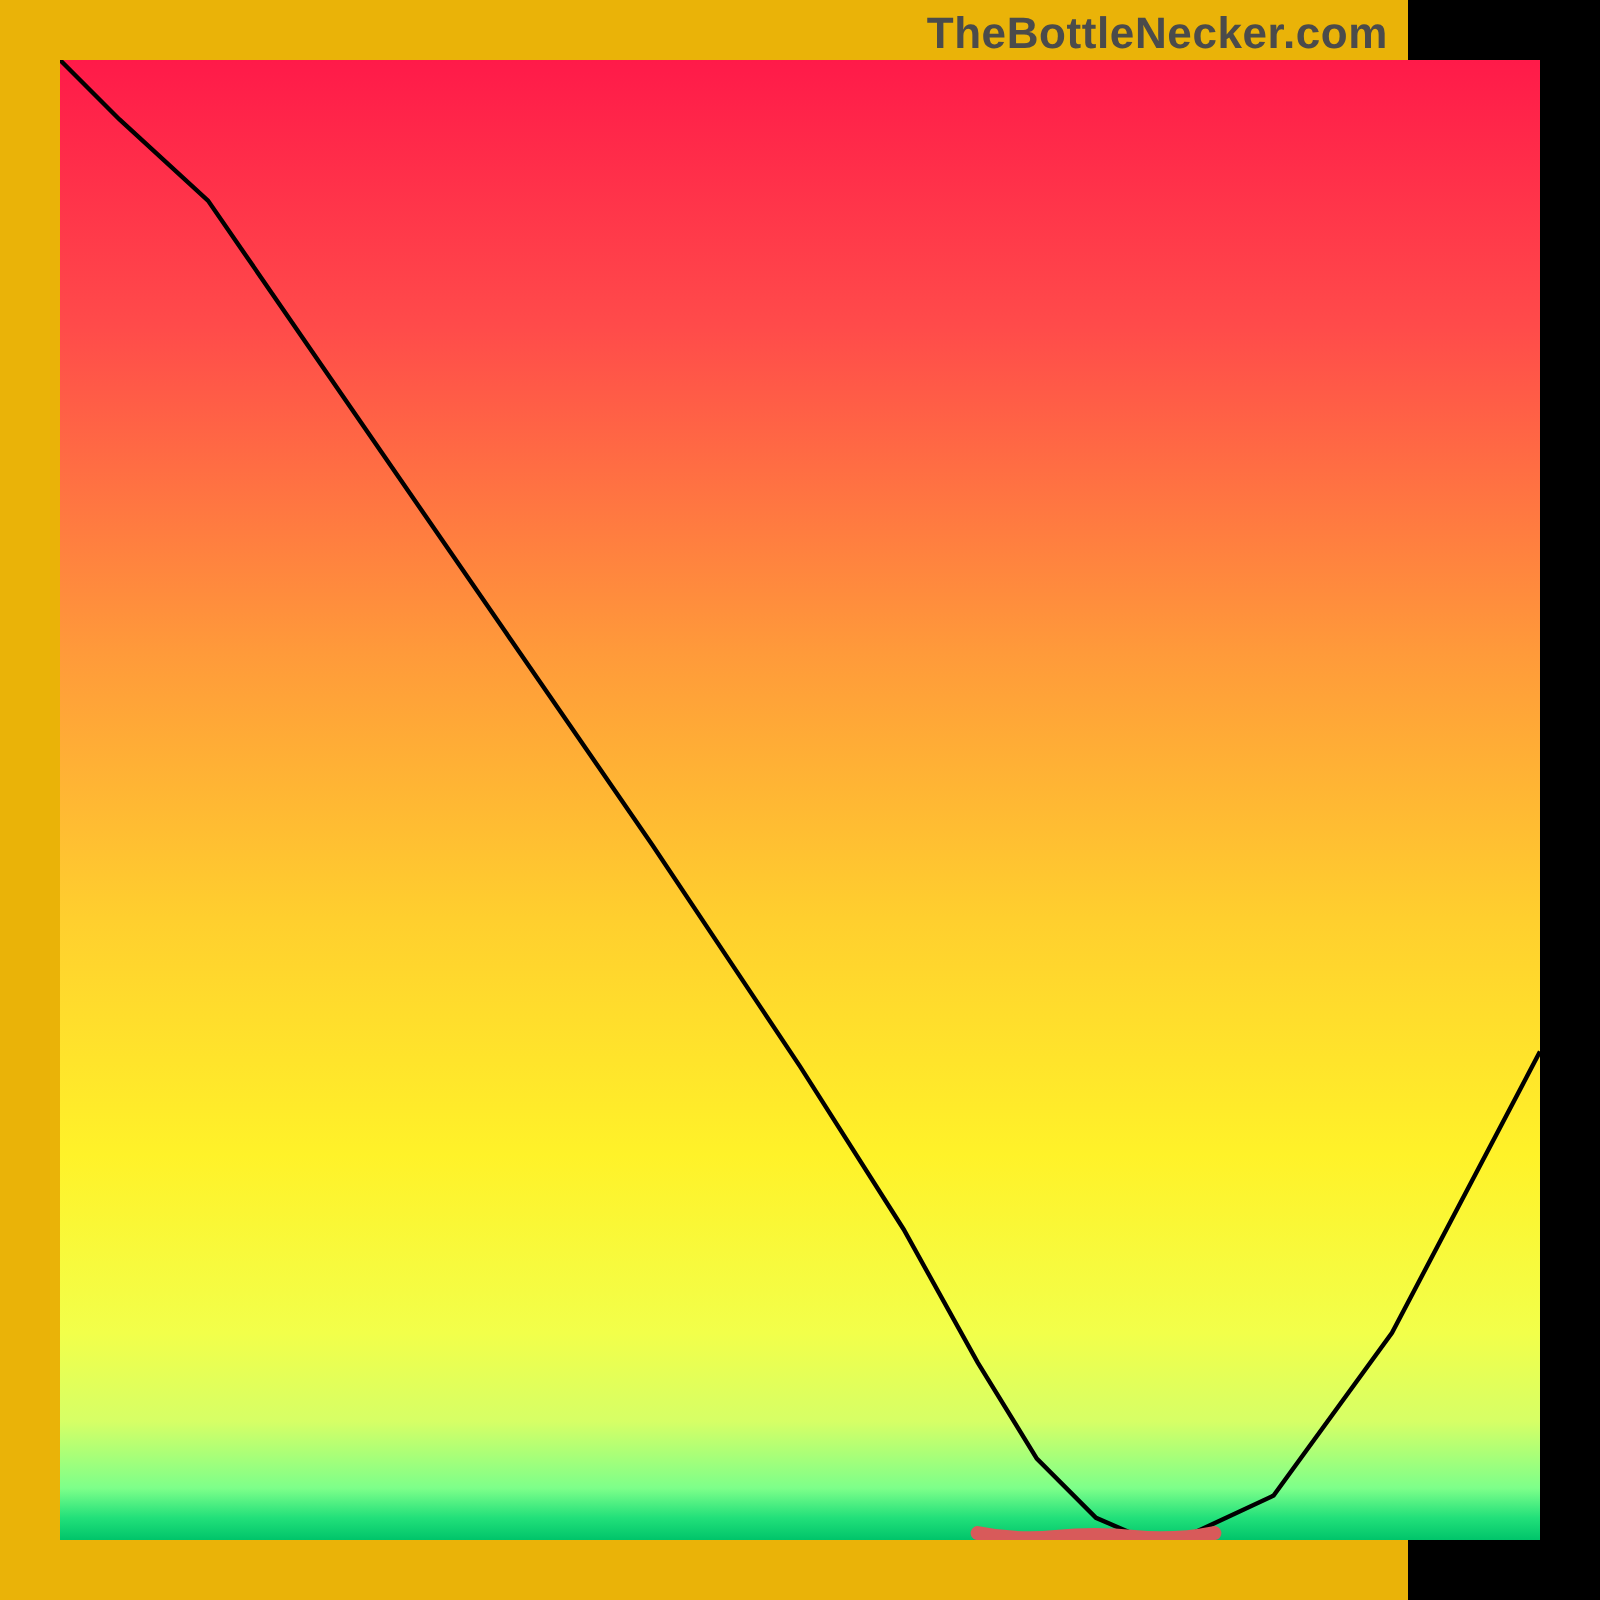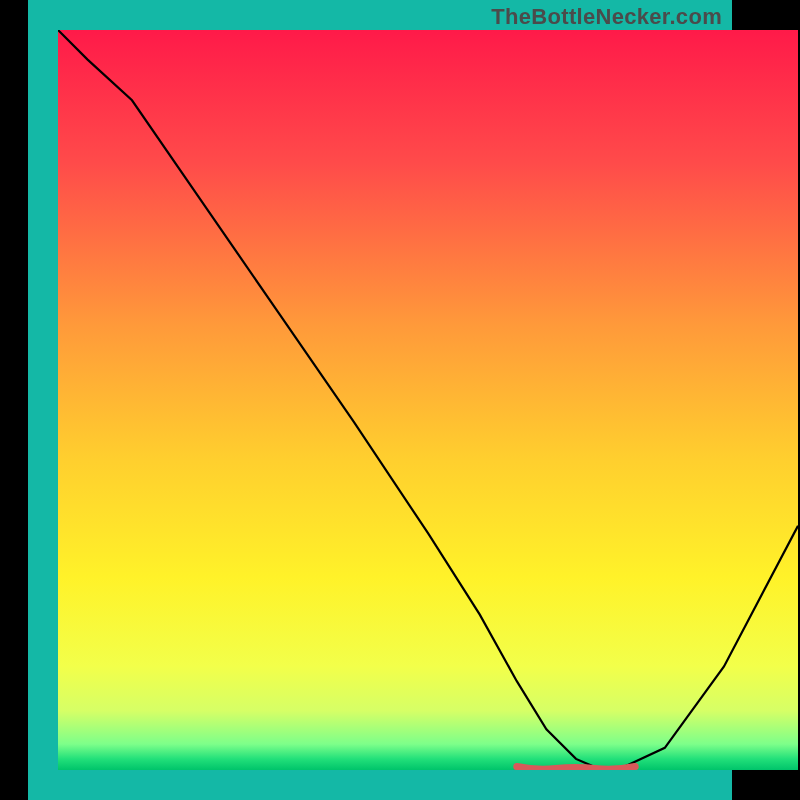--- a/index.html
+++ b/index.html
@@ -8,22 +8,21 @@
     width: 800px;
     height: 800px;
     background: #000;
     overflow: hidden;
     font-family: Arial, Helvetica, sans-serif;
   }
   .stage {
     position: relative;
     width: 704px;
     height: 800px;
-    background: #14b8a6;
-    margin-left: 28px;
+    background: #eab308;
   }
   .watermark {
     position: absolute;
     top: 4px;
     right: 10px;
     color: #4b4b4b;
     font-size: 22px;
     font-weight: 600;
     letter-spacing: 0.3px;
     z-index: 30;

